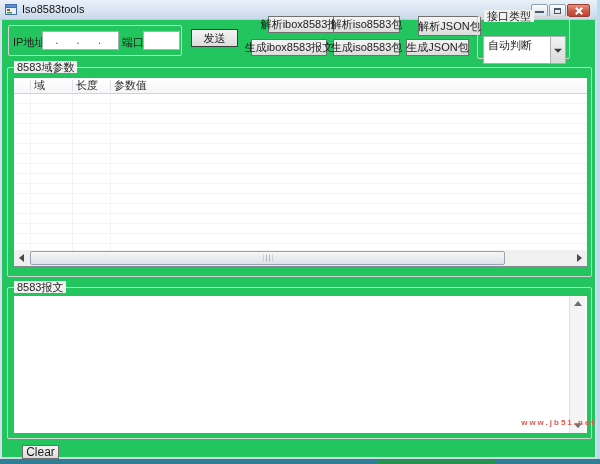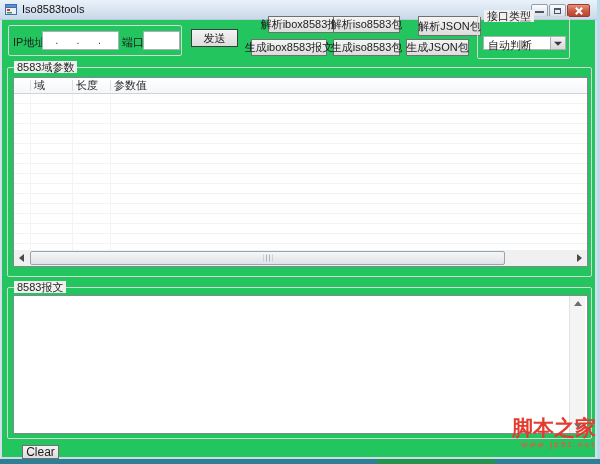--- a/index.html
+++ b/index.html
@@ -79,21 +79,21 @@
   .b-parse-ibox { left:268px; top:16px; width:74px; height:17px; }
   .b-parse-iso  { left:333px; top:16px; width:67px; height:17px; }
   .b-parse-json { left:418px; top:16px; width:63px; height:20px; }
   .b-gen-ibox   { left:251px; top:39px; width:76px; height:17px; }
   .b-gen-iso    { left:333px; top:39px; width:67px; height:17px; }
   .b-gen-json   { left:406px; top:39px; width:63px; height:17px; }
 
   
   .itype-group { left:477px; top:16px; width:93px; height:43px; }
   .combo {
-    position:absolute; left:5px; top:19px; width:83px; height:14px;
+    position:absolute; left:5px; top:19px; width:83px; height:28px;
     background:#fff; border:1px solid #a9b0b8;
   }
   .combo-text { position:absolute; left:4px; top:0; line-height:16px; font-size:11px; }
   .combo-btn {
     position:absolute; right:0; top:0; width:15px; height:100%;
     background:linear-gradient(#f3f3f3,#d9d9d9); border-left:1px solid #a9b0b8;
   }
   .arrow-down {
     position:absolute; left:50%; top:50%; transform:translate(-50%,-30%);
     width:0; height:0; border-left:4px solid transparent; border-right:4px solid transparent;
@@ -274,17 +274,16 @@
           <span class="tri-dn"></span>
         </span>
       </div>
     </div>
 
     <button class="btn clear-btn">Clear</button>
 
   </div>
 
   <div class="watermark">
-    <div class="wm-name">脚本之家</div>
     <div class="wm-url">www.jb51.net</div>
   </div>
 
 </div>
 
 </body></html>

